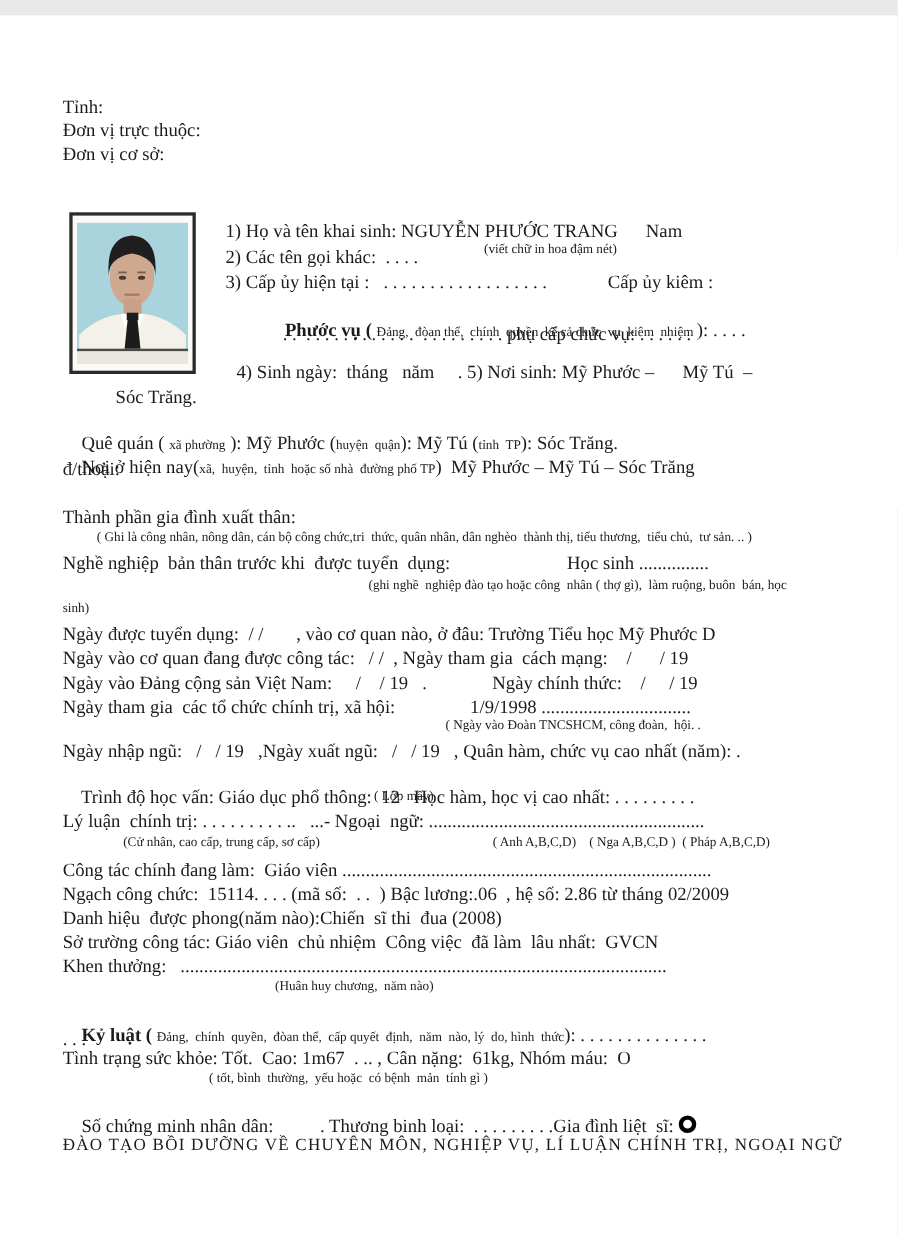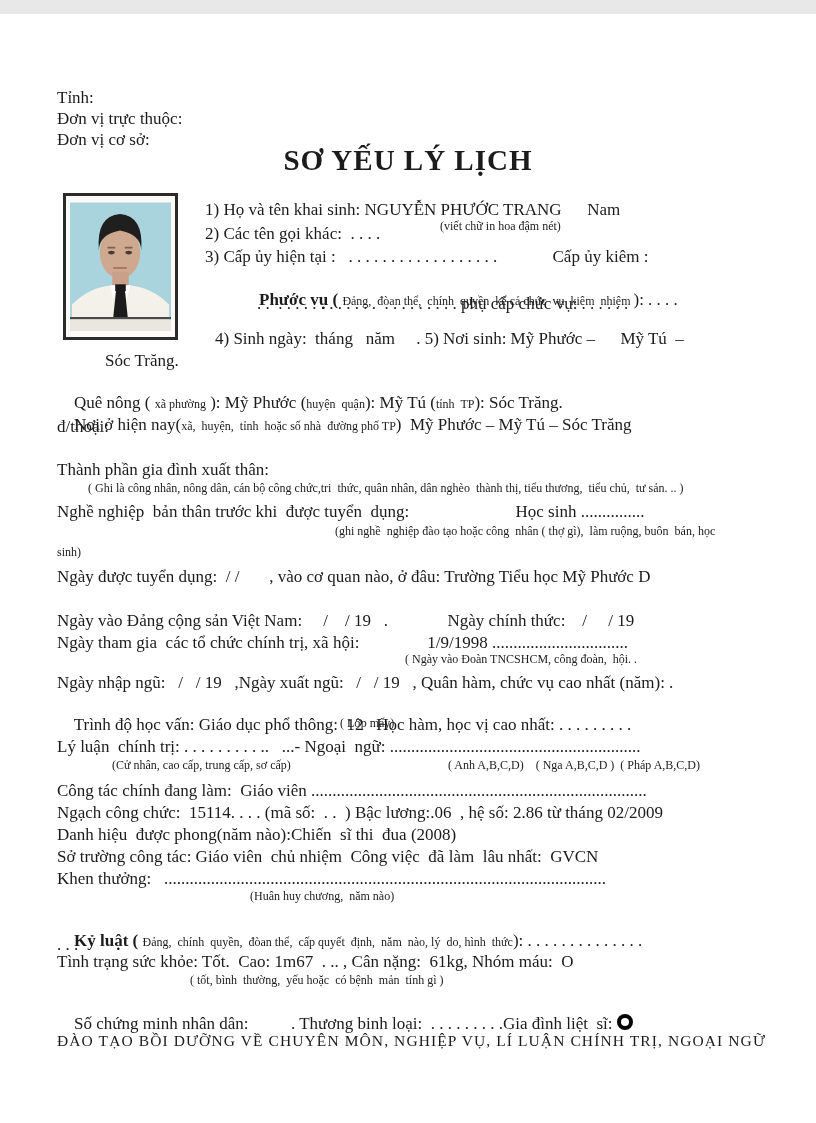--- a/index.html
+++ b/index.html
@@ -31,21 +31,20 @@
 </style>
 </head>
 <body>
 
 <div id="page">
 
   <div class="ln" style="left:57px;top:74px">Tỉnh:</div>
   <div class="ln" style="left:57px;top:95px">Đơn vị trực thuộc:</div>
   <div class="ln" style="left:57px;top:116px">Đơn vị cơ sở:</div>
 
-  <div id="title">SƠ YẾU LÝ LỊCH</div>
 
   <div id="photo-frame">
     <svg viewBox="0 0 105 133" width="101" height="133">
       <rect width="105" height="133" fill="#a9d3dd"></rect>
       <ellipse cx="52" cy="52" rx="21" ry="27" fill="#cfa890"></ellipse>
       <path d="M30,50 Q27,14 52,12 Q77,14 74,50 Q74,33 52,29 Q30,33 30,50 Z" fill="#1f1f1f"></path>
       <ellipse cx="43" cy="52" rx="3.4" ry="1.9" fill="#4b3a30"></ellipse>
       <ellipse cx="61" cy="52" rx="3.4" ry="1.9" fill="#4b3a30"></ellipse>
       <rect x="39" y="46" width="8" height="1.8" fill="#5a4334" opacity="0.7"></rect>
       <rect x="57" y="46" width="8" height="1.8" fill="#5a4334" opacity="0.7"></rect>
@@ -68,37 +67,38 @@
 
   <div class="ln" style="left:242px;top:256px">
     <span class="b">Phước vụ ( </span><span class="sm">Đảng,  đòan thể,  chính  quyền  kể cả chức  vụ  kiêm  nhiệm </span><span>): . . . .</span>
   </div>
 
   <div class="ln" style="left:257px;top:280px">. .  . . . . . . . . . . . .  . . . . . . . . . phụ cấp chức vụ: . . . . . .</div>
   <div class="ln" style="left:215px;top:315px">4) Sinh ngày:  tháng   năm     . 5) Nơi sinh: Mỹ Phước –      Mỹ Tú  –</div>
   <div class="ln" style="left:105px;top:337px">Sóc Trăng.</div>
 
   <div class="ln" style="left:57px;top:359px">
-    <span>Quê nông ( </span><span class="sm">xã phường</span><span> ): Mỹ Phước (</span><span class="sm">huyện  quận</span><span>): Mỹ Tú (</span><span class="sm">tỉnh  TP</span><span>): Sóc Trăng.</span>
+    <span>Quê quán ( </span><span class="sm">xã phường</span><span> ): Mỹ Phước (</span><span class="sm">huyện  quận</span><span>): Mỹ Tú (</span><span class="sm">tỉnh  TP</span><span>): Sóc Trăng.</span>
   </div>
 
   <div class="ln" style="left:57px;top:381px">
     <span>Nơi ở hiện nay(</span><span class="sm">xã,  huyện,  tỉnh  hoặc số nhà  đường phố TP</span><span>)  Mỹ Phước – Mỹ Tú – Sóc Trăng</span>
   </div>
 
   <div class="ln" style="left:57px;top:403px">đ/thoại:</div>
 
 
   <div class="ln" style="left:57px;top:446px">Thành phần gia đình xuất thân:</div>
   <div class="note" style="left:88px;top:467px">( Ghi là công nhân, nông dân, cán bộ công chức,tri  thức, quân nhân, dân nghèo  thành thị, tiểu thương,  tiểu chủ,  tư sản. .. )</div>
   <div class="ln" style="left:57px;top:488px">Nghề nghiệp  bản thân trước khi  được tuyển  dụng:                         Học sinh ...............</div>
   <div class="note" style="left:335px;top:510px">(ghi nghề  nghiệp đào tạo hoặc công  nhân ( thợ gì),  làm ruộng, buôn  bán, học</div>
   <div class="note" style="left:57px;top:531px">sinh)</div>
 
   <div class="ln" style="left:57px;top:553px">Ngày được tuyển dụng:  / /       , vào cơ quan nào, ở đâu: Trường Tiểu học Mỹ Phước D</div>
+  <div class="ln" style="left:57px;top:575px">Ngày vào cơ quan đang được công tác:   / /  , Ngày tham gia  cách mạng:    /      / 19</div>
   <div class="ln" style="left:57px;top:597px">Ngày vào Đảng cộng sản Việt Nam:     /    / 19   .              Ngày chính thức:    /     / 19</div>
   <div class="ln" style="left:57px;top:619px">Ngày tham gia  các tổ chức chính trị, xã hội:                1/9/1998 ................................</div>
   <div class="note" style="left:405px;top:638px">( Ngày vào Đoàn TNCSHCM, công đoàn,  hội. .</div>
 
   <div class="ln" style="left:57px;top:659px">Ngày nhập ngũ:   /   / 19   ,Ngày xuất ngũ:   /   / 19   , Quân hàm, chức vụ cao nhất (năm): .</div>
 
   <div class="ln" style="left:57px;top:681px">
     <span class="u">Trình độ học vấn:</span><span> Giáo dục phổ thông:  12   Học hàm, học vị cao nhất: . . . . . . . . .</span>
   </div>
   <div class="note" style="left:340px;top:702px">( Lớp mấy)</div>

